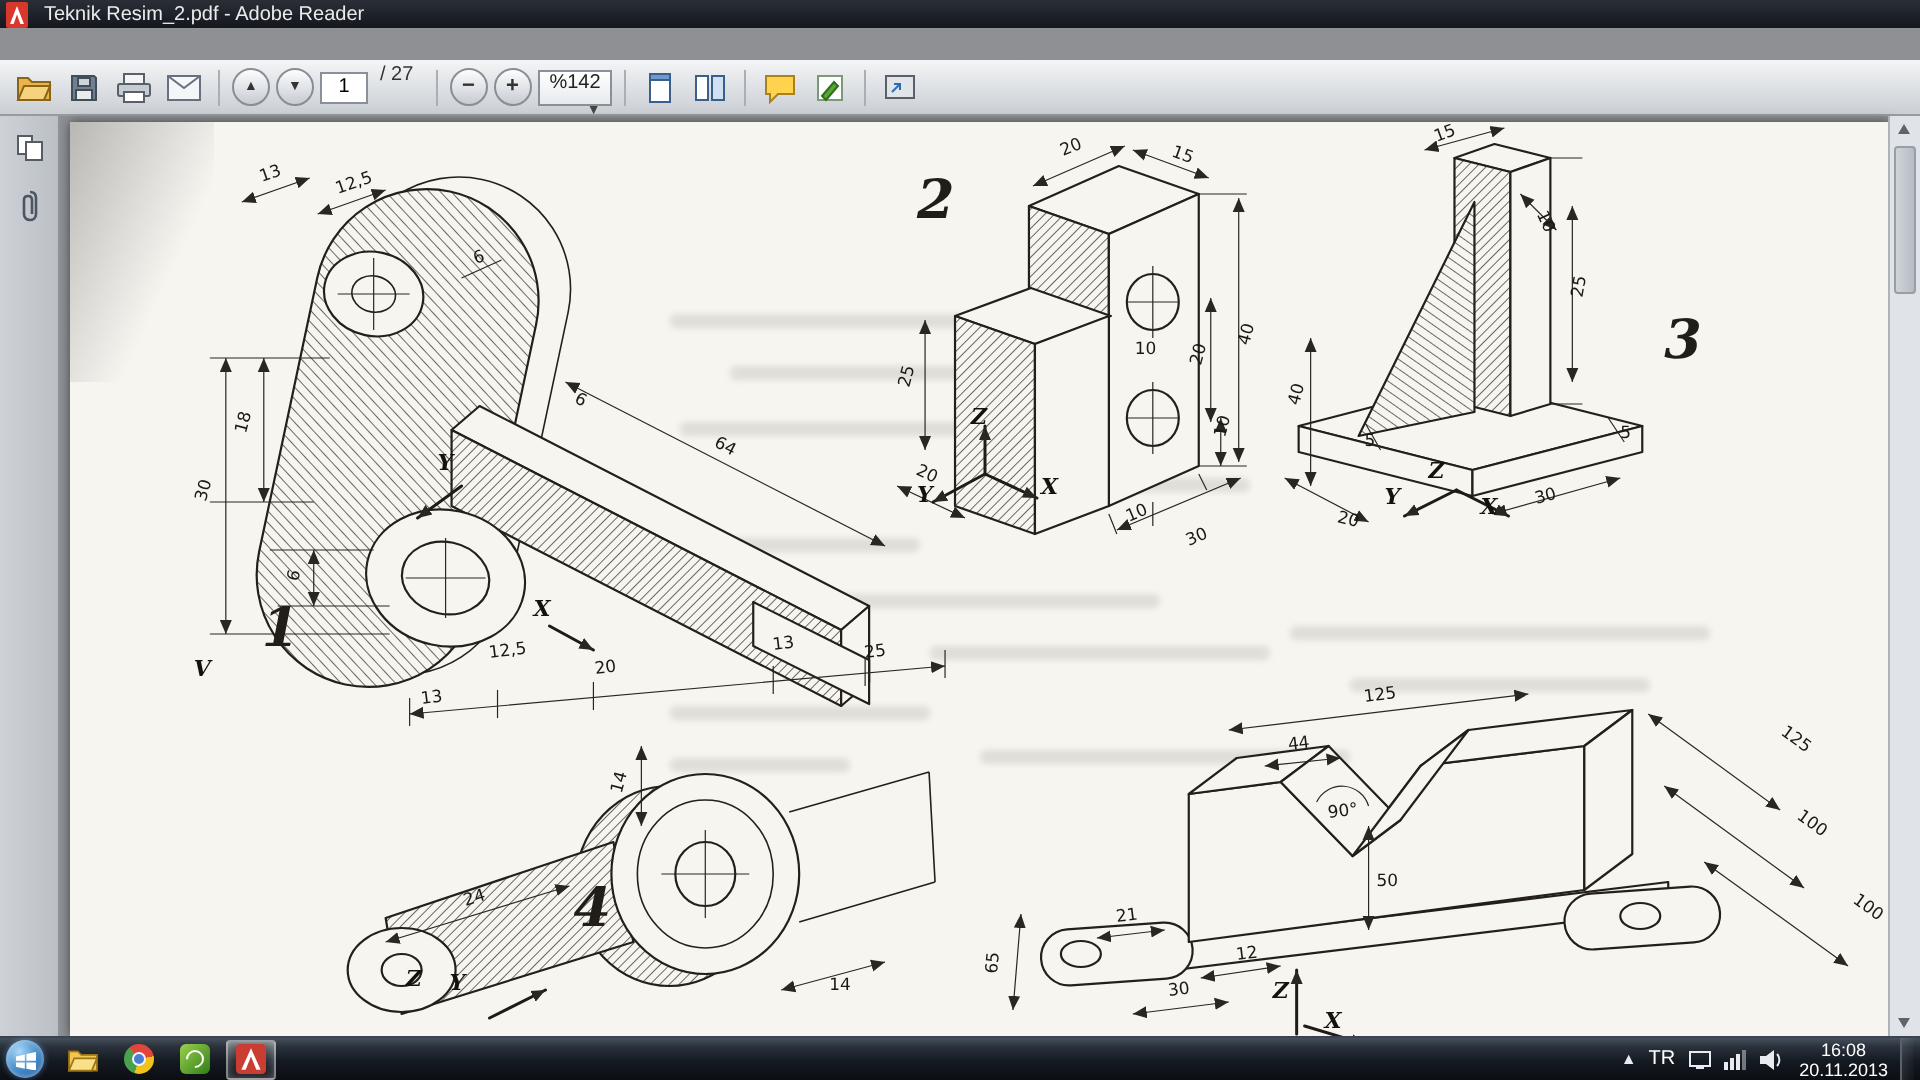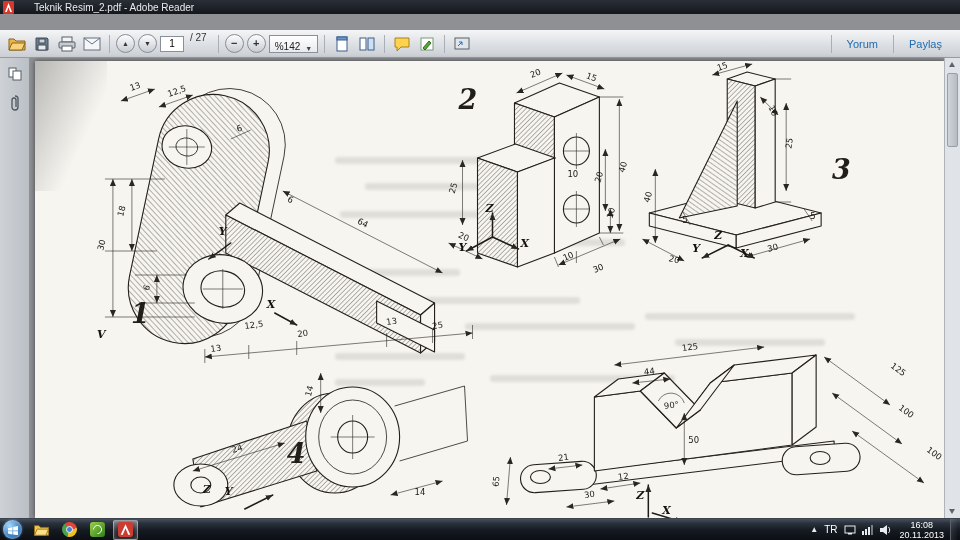--- a/index.html
+++ b/index.html
@@ -2,21 +2,21 @@
 <html><head>
 <meta charset="utf-8">
 <style>
   html,body{margin:0;padding:0;}
   body{width:960px;height:540px;overflow:hidden;background:#000;
        font-family:"Liberation Sans","DejaVu Sans",sans-serif;}
   .screen{position:relative;width:960px;height:540px;background:#8f9094;}
 
   
   .titlebar{position:absolute;top:0;left:0;right:0;height:14px;
-    background:linear-gradient(#2a2f37,#14171c);display:flex;align-items:center;gap:20px;padding-left:3px;}
+    background:linear-gradient(#2a2f37,#14171c);display:flex;align-items:center;gap:8px;padding-left:3px;}
   .titlebar .title{color:#e9ebee;font-size:10px;white-space:nowrap;}
 
   
   .menubar{position:absolute;top:14px;left:0;right:0;height:16px;
     background:linear-gradient(#404650,#2b3138);display:flex;align-items:center;padding-left:4px;}
   .menu{color:#f0f2f4;font-size:10.5px;padding:1px 7px;cursor:default;}
   .mclose{margin-left:auto;margin-right:7px;color:#fff;font-size:10px;}
 
   
   .toolbar{position:absolute;top:30px;left:0;right:0;height:27px;
@@ -24,21 +24,21 @@
     border-bottom:1px solid #979ca3;display:flex;align-items:center;padding:0 6px;gap:3px;}
   .tbbtn{width:22px;height:22px;display:flex;align-items:center;justify-content:center;border-radius:2px;}
   .sep{width:1px;height:18px;background:#a9afb6;margin:0 3px;}
   .roundbtn{width:17px;height:17px;border-radius:50%;flex:0 0 auto;
     background:linear-gradient(#fdfdfe,#c7ccd3);border:1px solid #878e96;
     display:flex;align-items:center;justify-content:center;font-size:7px;color:#333;}
   .roundbtn.zoomg{font-size:11px;font-weight:bold;line-height:1;}
   .page-input{width:22px;height:14px;border:1px solid #8a9099;font-size:10px;text-align:center;padding:0;background:#fff;}
   .pagecount{font-size:10px;color:#333;margin:0 5px 12px 3px;white-space:nowrap;}
   .zoombox{height:16px;border:1px solid #8a9099;background:linear-gradient(#fff,#e7eaee);
-    font-size:10px;color:#222;display:flex;align-items:flex-end;padding:0 5px;gap:5px;}
+    font-size:10px;color:#222;display:flex;align-items:flex-end;padding:0 5px;gap:5px;flex-direction:column;}
   .zoombox .dd{font-size:7px;color:#444;}
   .rightlinks{margin-left:auto;display:flex;align-items:center;height:100%;}
   .bluelink{color:#1f6cb0;font-size:11px;padding:0 12px;white-space:nowrap;}
 
   
   .main{position:absolute;top:58px;left:0;right:0;bottom:22px;display:flex;}
   .sidebar{width:29px;background:linear-gradient(90deg,#ced2d7,#bbc0c6);
     border-right:1px solid #8f959c;display:flex;flex-direction:column;align-items:center;padding-top:6px;gap:9px;}
   .sbtn{width:20px;height:20px;display:flex;align-items:center;justify-content:center;}
   .docarea{position:relative;flex:1;background:#8f9094;}
@@ -171,26 +171,20 @@
           <rect x="2" y="2" width="12" height="12" fill="#fff" stroke="#7a9a78"></rect>
           <path d="M4 12l6-7 2 2-6 7z" fill="#57a63a" stroke="#2f6e1e"></path>
         </svg>
     </span>
     <span class="sep"></span>
     <span class="tbbtn">
       <svg width="16" height="16" viewBox="0 0 16 16">
           <rect x="1" y="2" width="14" height="11" fill="#e0e5ea" stroke="#596069"></rect>
           <path d="M4 10l4-4M5 6h3v3" stroke="#2a6db5" fill="none"></path>
         </svg>
-    </span>
-    <span class="rightlinks">
-      <span class="sep"></span>
-      <span class="bluelink">Yorum</span>
-      <span class="sep"></span>
-      <span class="bluelink">Paylaş</span>
     </span>
   </div>
 
   <div class="main">
     <div class="sidebar">
       <span class="sbtn">
         <svg width="16" height="16" viewBox="0 0 16 16">
             <rect x="2" y="2" width="7" height="9" fill="#fff" stroke="#555c64"></rect>
             <rect x="6" y="5" width="8" height="9" fill="#fff" stroke="#555c64"></rect>
           </svg>

